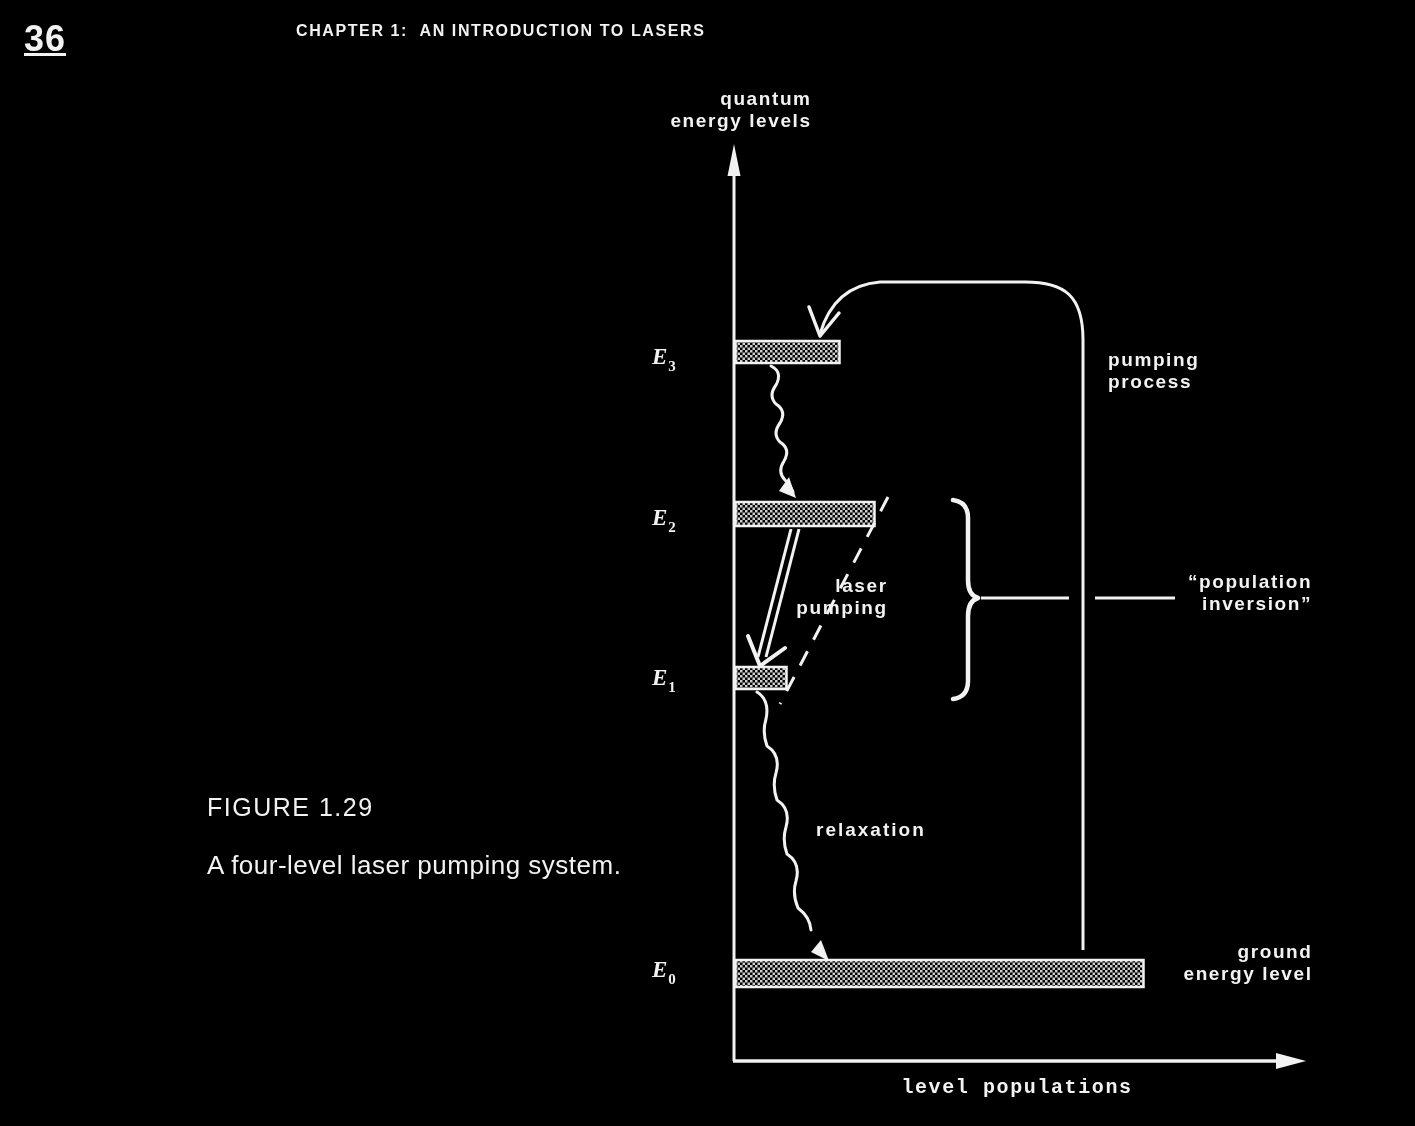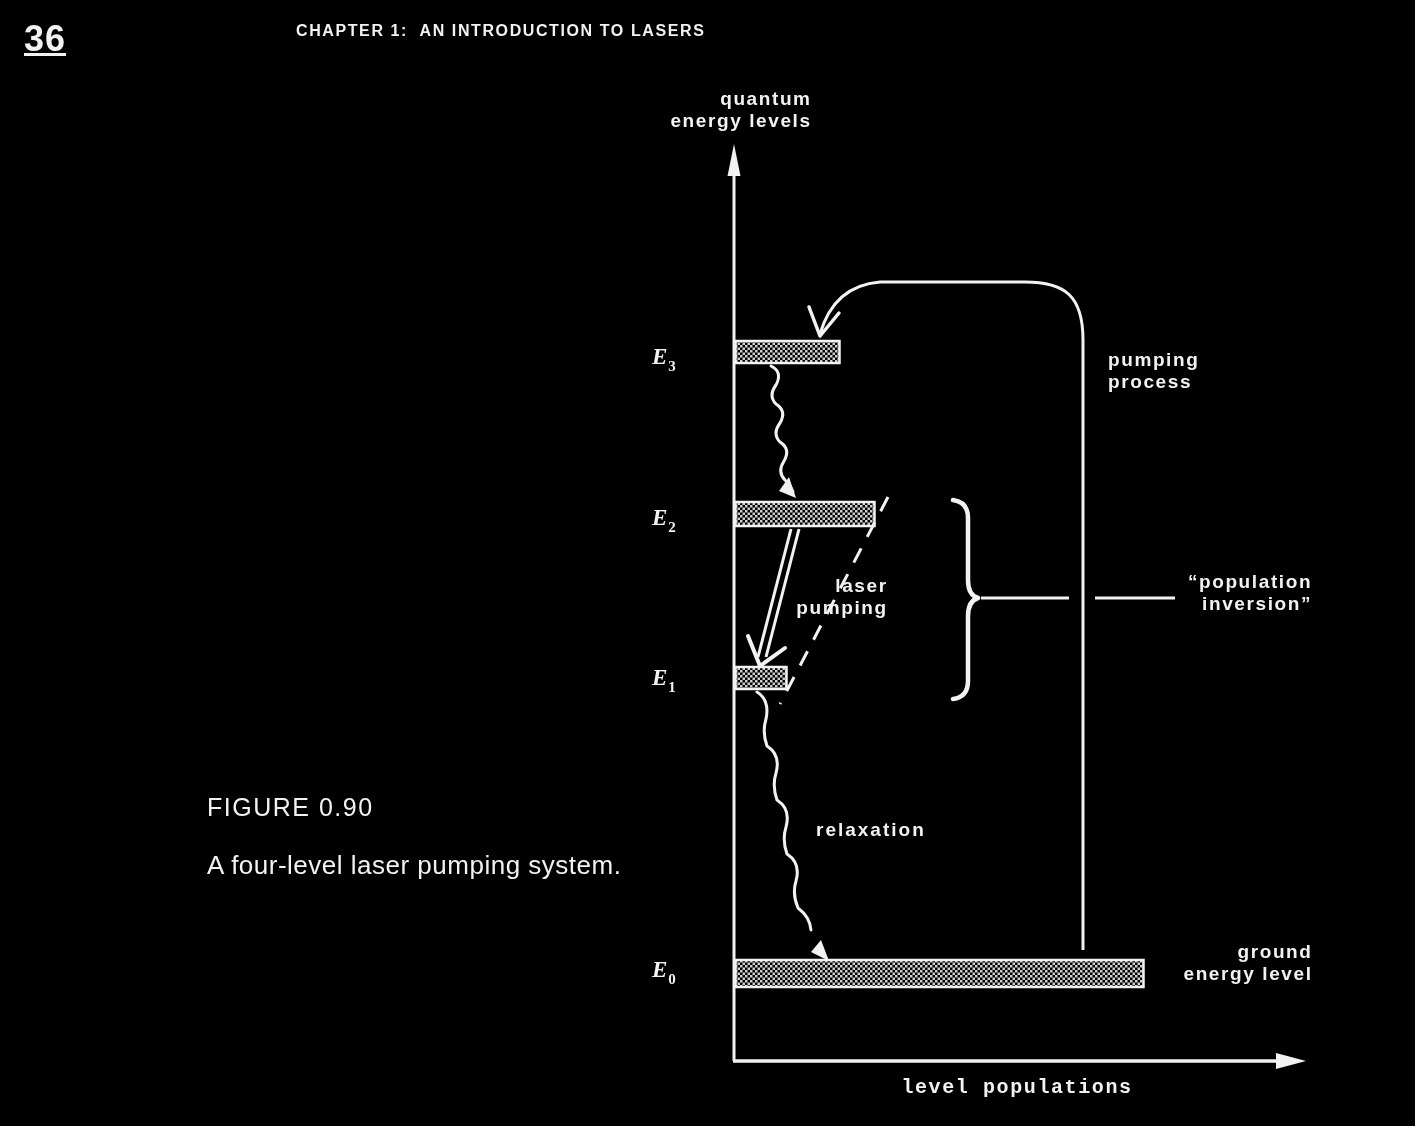--- a/index.html
+++ b/index.html
@@ -46,21 +46,21 @@
 </style>
 </head>
 <body>
 
 <div class="page">
 
   <div class="page-number">36</div>
   <div class="chapter-header">CHAPTER 1:  AN INTRODUCTION TO LASERS</div>
 
   <div class="caption-block">
-    <div class="caption-line1">FIGURE 0.90</div>
+    <div class="caption-line1">FIGURE 1.29</div>
     <div class="caption-line2">A four-level laser pumping system.</div>
   </div>
 
   <svg class="diagram-svg" width="1415" height="1126" viewBox="0 0 1415 1126">
     <defs>
       <pattern id="halftone" width="5" height="5" patternUnits="userSpaceOnUse">
         <rect width="5" height="5" fill="#000000"></rect>
         <rect x="0" y="0" width="2.5" height="2.5" fill="#cfcfcf"></rect>
         <rect x="2.5" y="2.5" width="2.5" height="2.5" fill="#cfcfcf"></rect>
       </pattern>

